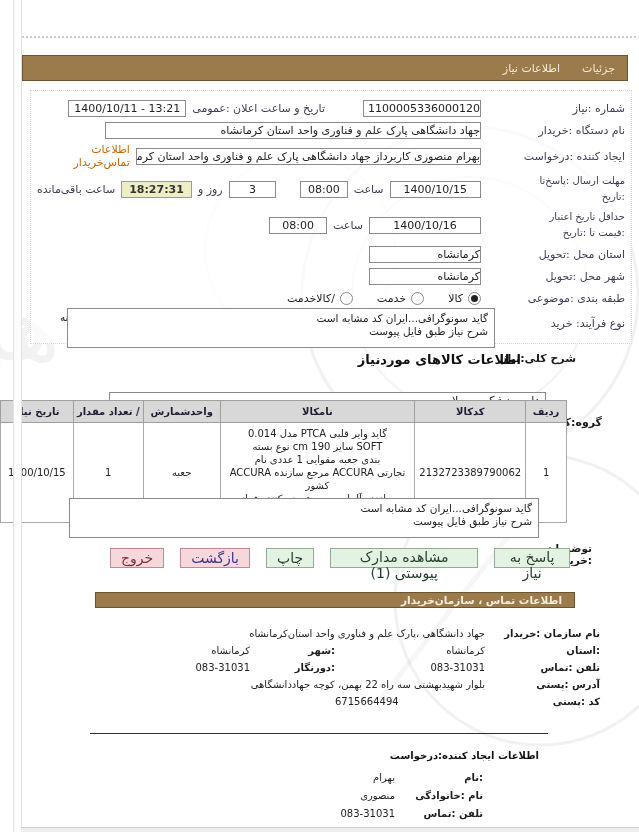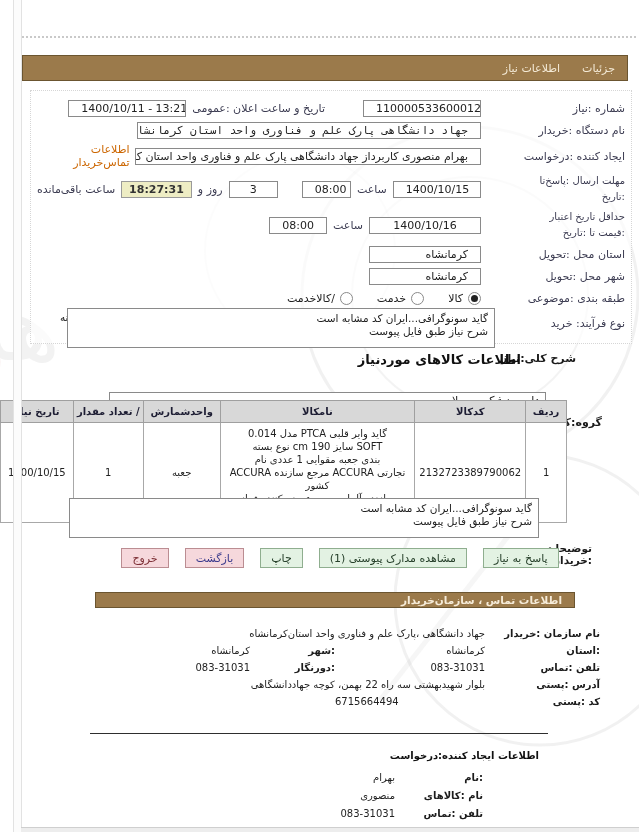--- a/index.html
+++ b/index.html
@@ -18,24 +18,24 @@
   .tabbar2{position:absolute;top:592px;left:95px;width:480px;height:16px;background:#9b7a4b;
            border:1px solid #6b5530;box-sizing:border-box;display:flex;align-items:center;
            padding:0 12px;color:#f6ecd9;font-size:10.5px;font-weight:bold;}
   .form-panel{position:absolute;top:90px;left:30px;width:602px;box-sizing:border-box;
               border:1px dotted #d6d6d6;padding:8px 6px 4px 6px;background:rgba(255,255,255,.65);}
   .frow{display:flex;align-items:center;gap:6px;margin-bottom:4px;min-height:18px;font-size:11px;}
   .flabel{width:138px;color:#3c3c52;flex:0 0 auto;}
   .flabel.two{white-space:pre-line;font-size:10px;line-height:16px;}
   .slabel{color:#3c3c52;flex:0 0 auto;}
   .ibox{border:1px solid #8a8a8a;background:#fff;height:17px;line-height:16px;font-size:11px;
-        padding:0 12px;box-sizing:border-box;overflow:hidden;white-space:nowrap;}
+        padding:0 0;box-sizing:border-box;overflow:hidden;white-space:nowrap;}
   .ltr{direction:ltr;text-align:center;}
   .num{direction:ltr;text-align:right;}
-  .w115{width:118px;} .w110{width:112px;} .w60{width:58px;} .w430{width:344px;font-family:Liberation Mono, monospace;} .w370{width:366px;}
+  .w115{width:118px;} .w110{width:112px;} .w60{width:58px;} .w430{width:376px;} .w370{width:366px;}
   .countdown{background:#eeedc4;border:1px solid #9a9a9a;height:17px;line-height:16px;
              padding:0 7px;font-weight:bold;color:#333;direction:ltr;font-size:11px;box-sizing:border-box;}
   .link{color:#cc6600;font-size:11px;cursor:pointer;}
   .radio{width:11px;height:11px;border:1px solid #8a8a8a;border-radius:50%;background:#fff;
          display:inline-block;flex:0 0 auto;position:relative;}
   .radio.sel::after{content:"";position:absolute;inset:2px;border-radius:50%;background:#222;}
   .checkbox{width:11px;height:11px;border:1px solid #9a9a9a;background:#f3f3f3;display:inline-block;flex:0 0 auto;}
   .opt{display:flex;align-items:center;gap:5px;}
   .gap18{margin-right:18px;} .gap32{margin-right:32px;}
   .bold-label{font-weight:bold;color:#1a1a1a;font-size:11px;margin-top:44px;}
@@ -53,21 +53,21 @@
   table.items th{background:#d8d8d8;border:1px solid #9f9f9f;font-weight:bold;color:#1d1d33;
                  padding:5px 3px;font-size:10px;}
   table.items td{border:1px solid #aFaFaF;border-color:#a8a8a8;padding:4px 3px;text-align:center;vertical-align:middle;}
   td.namecell{white-space:pre-line;line-height:13px;font-size:10px;}
   .notesrow{position:absolute;top:498px;left:30px;width:602px;display:flex;align-items:flex-start;
             gap:6px;padding-right:40px;box-sizing:border-box;}
   .notesbox{width:470px;height:40px;border:1px solid #8a8a8a;background:#fff;font-size:10.5px;
             line-height:13px;padding:3px 6px;box-sizing:border-box;white-space:pre-line;overflow:hidden;}
   .btnrow{position:absolute;top:548px;left:110px;width:460px;display:flex;justify-content:center;
           align-items:center;gap:16px;}
-  .btn{font-family:"DejaVu Sans",sans-serif;font-size:11px;height:20px;padding:0 10px;cursor:pointer;}
+  .btn{font-family:"DejaVu Sans",sans-serif;font-size:14px;height:20px;padding:0 10px;cursor:pointer;}
   .btn.green{background:#e3f2e3;border:1px solid #8fae8f;color:#27402b;}
   .btn.pink{background:#f6d8dc;border:1px solid #bb8d92;color:#7c2f35;}
   .btn.pink.back{color:#39398c;}
   .contact{position:absolute;top:628px;left:30px;width:570px;display:grid;
            grid-template-columns:115px 150px 85px 220px;row-gap:6px;font-size:10px;align-items:start;}
   .clabel{font-weight:bold;color:#1c1c1c;}
   .cval{color:#222;}
   .cval.n{direction:ltr;text-align:right;}
   .span3{grid-column:2 / span 3;}
   .divider{position:absolute;top:733px;left:90px;width:458px;border-top:1.5px solid #2e2e2e;}
@@ -266,21 +266,21 @@
       <span class="cval n" style="text-align:left">6715664494</span>
     </div>
 
     <div class="divider"></div>
 
     <div class="creator-title">اطلاعات ایجاد کننده:درخواست</div>
     <div class="creator">
       <span class="clabel">:نام</span>
       <span class="cval">بهرام</span>
 
-      <span class="clabel">نام :کالاهای</span>
+      <span class="clabel">نام :خانوادگی</span>
       <span class="cval">منصوری</span>
 
       <span class="clabel">تلفن :تماس</span>
       <span class="cval n" style="text-align:right">083-31031</span>
     </div>
 
   </div>
 </div>
 
 </body></html>

